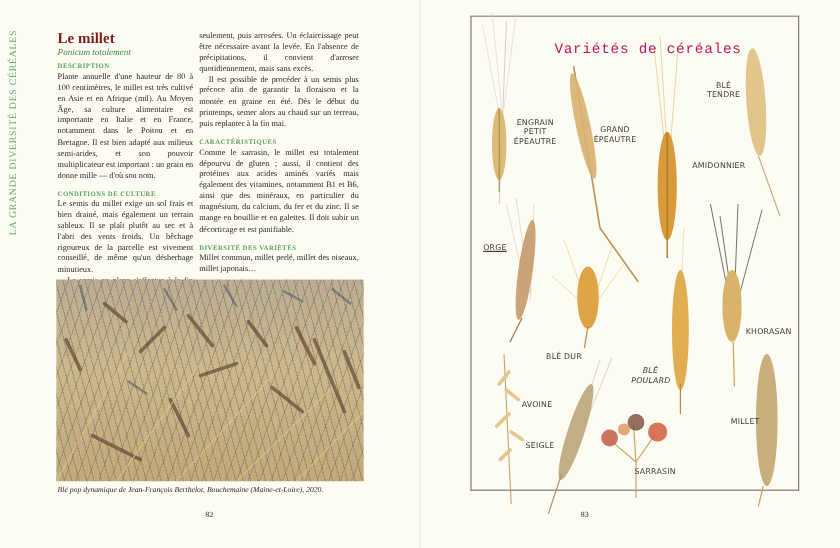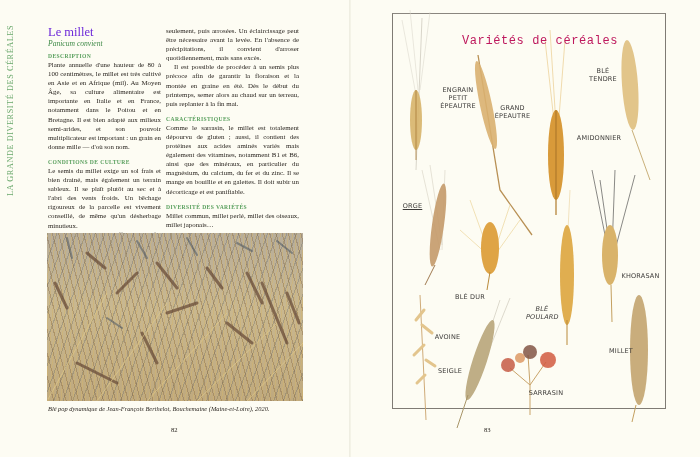--- a/index.html
+++ b/index.html
@@ -6,21 +6,21 @@
   body{width:700px;height:457px;background:#fdfcf3;position:relative;overflow:hidden;font-family:"Liberation Serif","DejaVu Serif",serif;color:#2a2520;}
   .page{position:absolute;top:0;height:457px;}
   .left{left:0;width:350px;}
   .right{left:350px;width:350px;}
   .gutter{position:absolute;left:349px;top:0;width:2px;height:457px;background:linear-gradient(90deg,#ecebdf,#f7f6ea);}
   .side-title{position:absolute;left:6px;top:24px;width:20px;height:172px;}
   .side-title span{position:absolute;left:0;top:172px;transform-origin:0 0;transform:rotate(-90deg);white-space:nowrap;font-size:8.2px;letter-spacing:0.6px;color:#6aa86c;font-variant:small-caps;text-transform:uppercase;}
   .col{position:absolute;font-size:6.9px;line-height:9.1px;text-align:justify;}
   .col1{left:48px;top:26px;width:113px;}
   .col2{left:166px;top:26px;width:133px;}
-  h1{margin:0;font-weight:normal;font-size:12.5px;line-height:13px;color:#6d28d9;}
+  h1{margin:0;font-weight:bold;font-size:12.5px;line-height:13px;color:#7f1d1d;}
   .latin{font-style:italic;color:#3f8a48;font-size:7.6px;line-height:10px;margin-bottom:3px;}
   .sec{color:#5aa05e;font-size:5.6px;letter-spacing:0.4px;text-transform:uppercase;font-weight:bold;margin-top:7px;line-height:8px;}
   .sec.first{margin-top:0;}
   p{margin:0;}
   p.ind{text-indent:8px;}
   .photo{position:absolute;left:47px;top:233px;width:256px;height:168px;overflow:hidden;
     background:
       repeating-linear-gradient(75deg,rgba(120,90,60,.35) 0 1px,transparent 1px 6px),
       repeating-linear-gradient(110deg,rgba(70,80,90,.25) 0 1px,transparent 1px 9px),
       repeating-linear-gradient(95deg,rgba(210,180,110,.5) 0 1px,transparent 1px 4px),
@@ -38,21 +38,21 @@
 
 <div class="gutter"></div>
 
 <div class="page left">
   <div class="side-title">
     <span>La grande diversité des céréales</span>
   </div>
 
   <div class="col col1">
     <h1>Le millet</h1>
-    <div class="latin">Panicum convient</div>
+    <div class="latin">Panicum totalement</div>
     <div class="sec first">Description</div>
     <p>Plante annuelle d'une hauteur de 80 à 100 centimètres, le millet est très cultivé en Asie et en Afrique (mil). Au Moyen Âge, sa culture alimentaire est importante en Italie et en France, notamment dans le Poitou et en Bretagne. Il est bien adapté aux milieux semi-arides, et son pouvoir multiplicateur est important : un grain en donne mille — d'où son nom.</p>
     <div class="sec">Conditions de culture</div>
     <p>Le semis du millet exige un sol frais et bien drainé, mais également un terrain sableux. Il se plaît plutôt au sec et à l'abri des vents froids. Un bêchage rigoureux de la parcelle est vivement conseillé, de même qu'un désherbage minutieux.</p>
     <p class="ind">Le semis en place s'effectue à la fin du mois de mai, lorsque la terre s'est réchauffée, en lignes distantes de 30 centimètres. Les graines seront recouvertes de quelques millimètres</p>
   </div>
 
   <div class="col col2">
     <p>seulement, puis arrosées. Un éclaircissage peut être nécessaire avant la levée. En l'absence de précipitations, il convient d'arroser quotidiennement, mais sans excès.</p>
     <p class="ind">Il est possible de procéder à un semis plus précoce afin de garantir la floraison et la montée en graine en été. Dès le début du printemps, semer alors au chaud sur un terreau, puis replanter à la fin mai.</p>
@@ -171,21 +171,21 @@
     </g>
 
     <g>
       <ellipse cx="289" cy="350" rx="9" ry="55" fill="#c9ad7c"></ellipse>
       <path d="M286 405 L282 422" stroke="#c4a060" stroke-width="1"></path>
     </g>
   </svg>
 
   <div class="plate-title" style="left:112px;top:34px;">Variétés de céréales</div>
 
-  <div class="lbl" style="left:76px;top:86px;width:40px;margin-left:12px;">Engrain petit épeautre</div>
+  <div class="lbl" style="left:76px;top:98px;width:40px;">Engrain petit épeautre</div>
   <div class="lbl" style="left:140px;top:72px;width:45px;margin-top:32px;">Grand épeautre</div>
   <div class="lbl" style="left:238px;top:67px;width:30px;">Blé tendre</div>
   <div class="lbl" style="left:224px;top:134px;width:50px;">Amidonnier</div>
   <div class="lbl" style="left:50px;top:202px;width:25px;text-decoration:underline;">Orge</div>
   <div class="lbl" style="left:268px;top:272px;width:45px;">Khorasan</div>
   <div class="lbl" style="left:100px;top:293px;width:40px;">Blé dur</div>
   <div class="lbl" style="left:176px;top:305px;width:32px;font-style:italic;">Blé poulard</div>
   <div class="lbl" style="left:80px;top:333px;width:35px;">Avoine</div>
   <div class="lbl" style="left:83px;top:367px;width:34px;">Seigle</div>
   <div class="lbl" style="left:176px;top:389px;width:40px;">Sarrasin</div>

